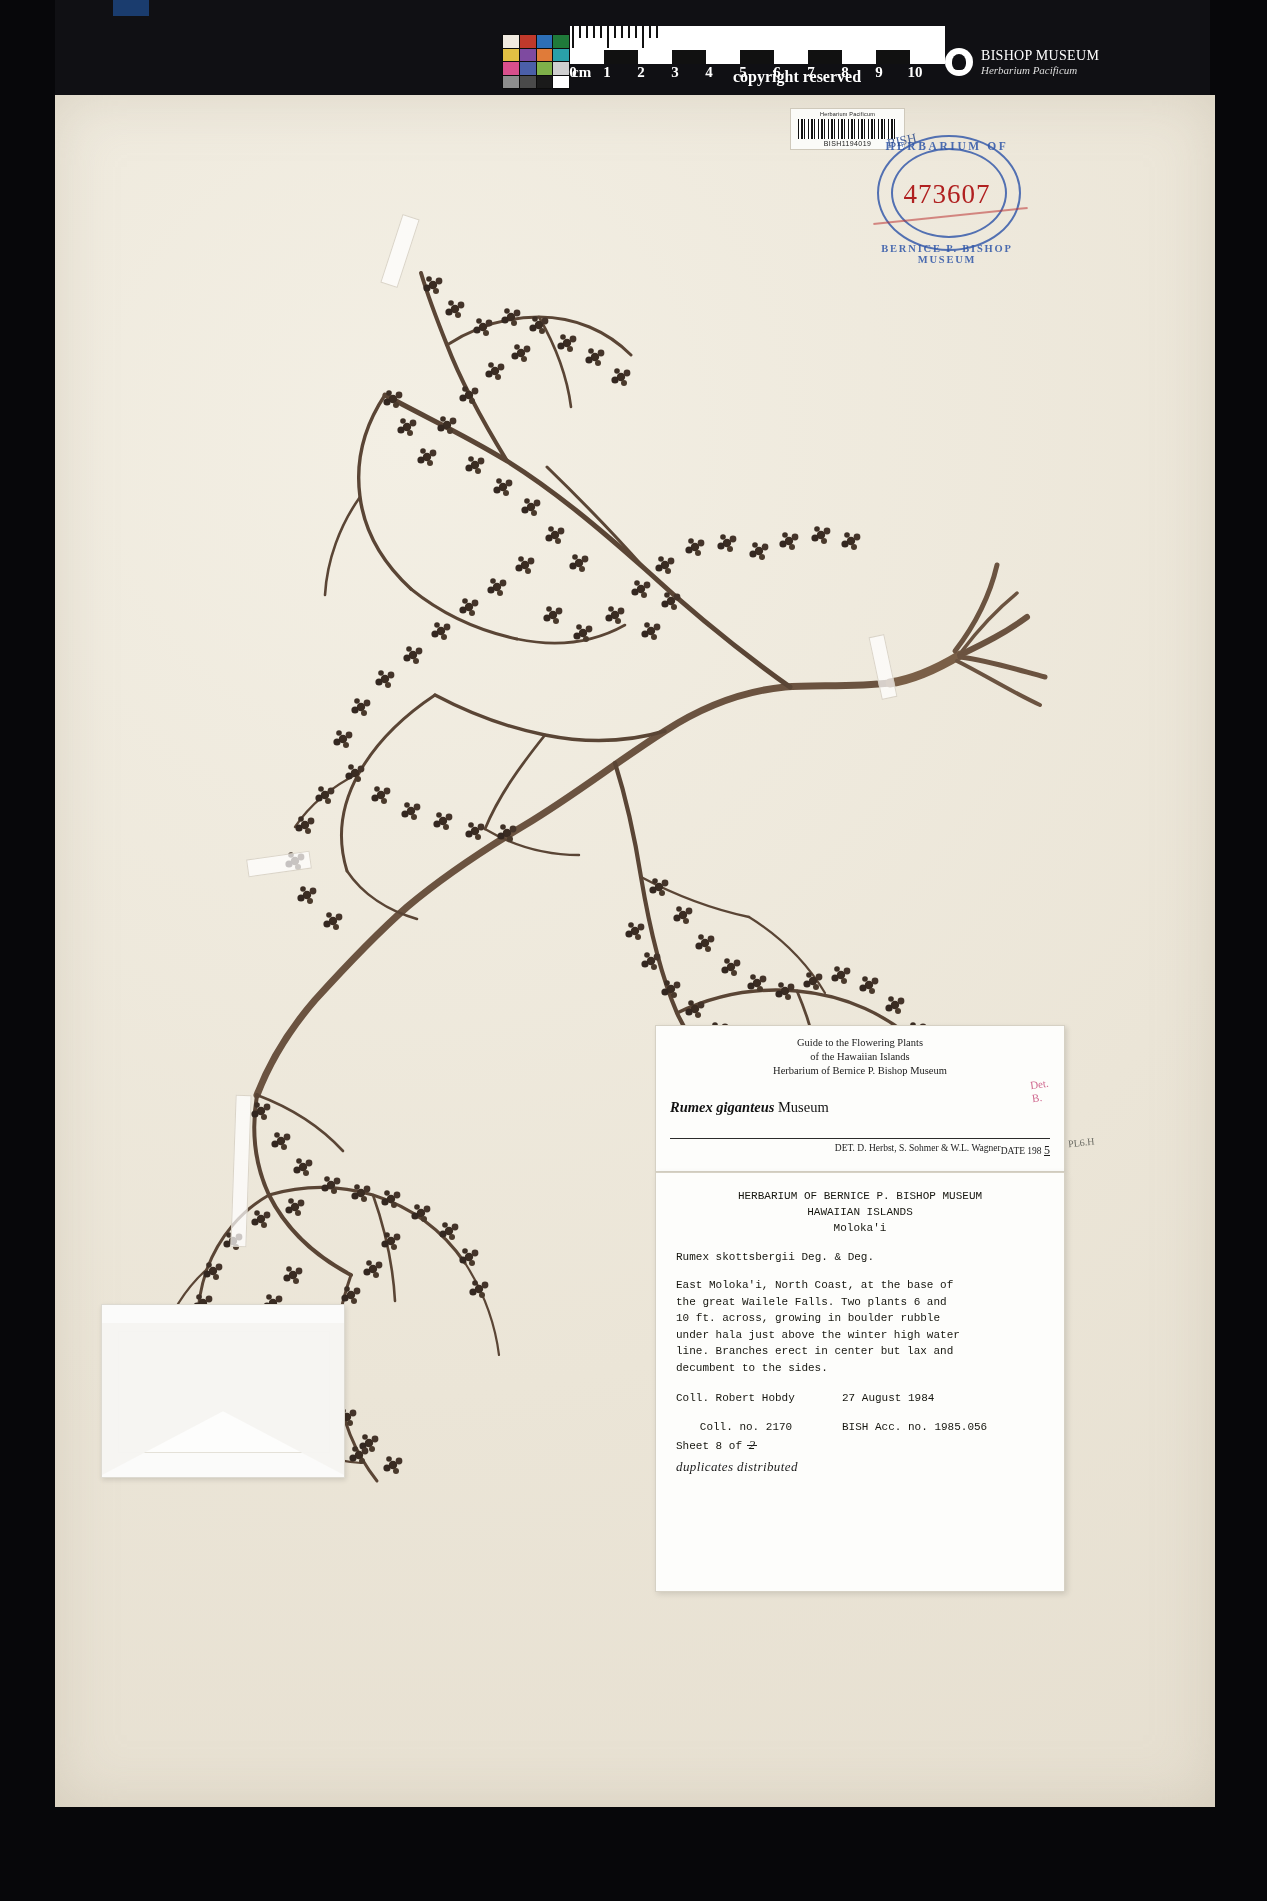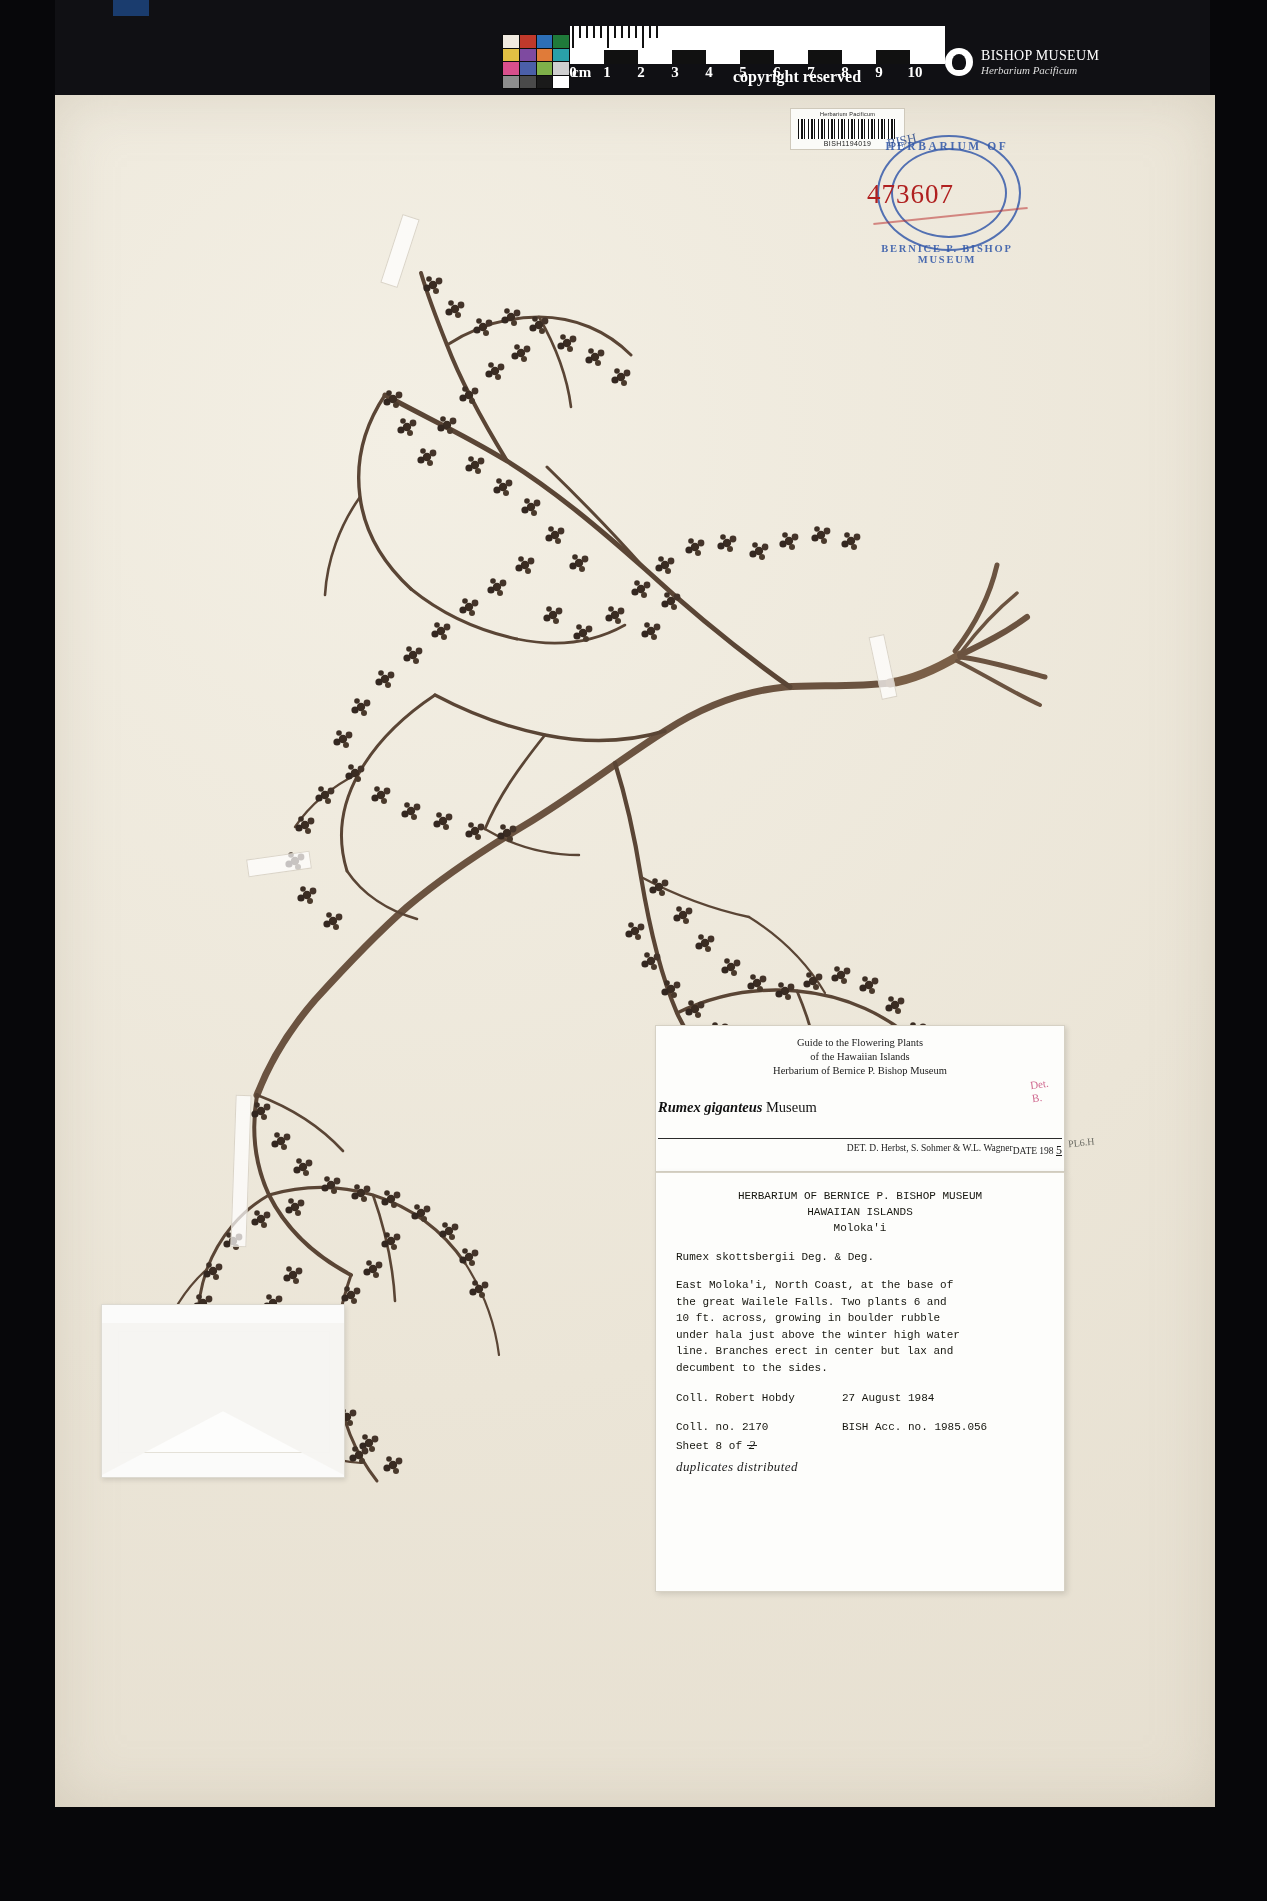--- a/index.html
+++ b/index.html
@@ -247,21 +247,21 @@
     font-weight: bold;
     font-family: "Liberation Serif", serif;
     letter-spacing: 2.6px;
     opacity: .85;
   }
   .stamp-arc-top { top: 13px; }
   .stamp-arc-bottom { top: 100px; font-size: 10.5px; letter-spacing: 1.8px; margin-top: 16px; }
   .stamp-number {
     position: absolute;
     left: 0; top: 52px; width: 160px;
-    text-align: left;
+    text-align: center;
     color: #b02020;
     font-size: 27px;
     font-family: "Liberation Serif", serif;
     letter-spacing: 1px;
   }
   .stamp-scrawl {
     position: absolute;
     left: 20px; top: 6px;
     color: #1f3f86;
     font-size: 13px;
@@ -297,21 +297,21 @@
   .det-label {
     position: absolute;
     left: 600px;
     top: 930px;
     width: 410px;
     height: 147px;
     background: #fdfdfb;
     border: 1px solid #d6d1c4;
     box-shadow: 2px 2px 5px rgba(0,0,0,.12);
     box-sizing: border-box;
-    padding: 10px 2px;
+    padding: 10px 14px;
   }
   .det-head {
     text-align: center;
     font-family: "Liberation Serif", serif;
     font-size: 10.5px;
     color: #1b1b1b;
     line-height: 1.35;
   }
   .det-name {
     margin-top: 20px;
@@ -383,21 +383,21 @@
   }
   .ml-taxon { margin-bottom: 12px; }
   .ml-taxon .genus-species { font-style: normal; }
   .ml-locality { margin-bottom: 14px; white-space: pre-line; }
   .ml-row {
     display: flex;
     gap: 26px;
     margin-bottom: 12px;
   }
   .ml-row .c1 { min-width: 140px; }
-  .ml-row2 { display: flex; gap: 26px; }
+  .ml-row2 { display: flex; gap: 26px; text-align: center; }
   .ml-row2 .c1 { min-width: 140px; }
   .hand-note {
     margin-top: 2px;
     font-family: "Liberation Serif", serif;
     font-style: italic;
     font-size: 13px;
     color: #1b1b1b;
     letter-spacing: .4px;
   }
   .hand-strike {

